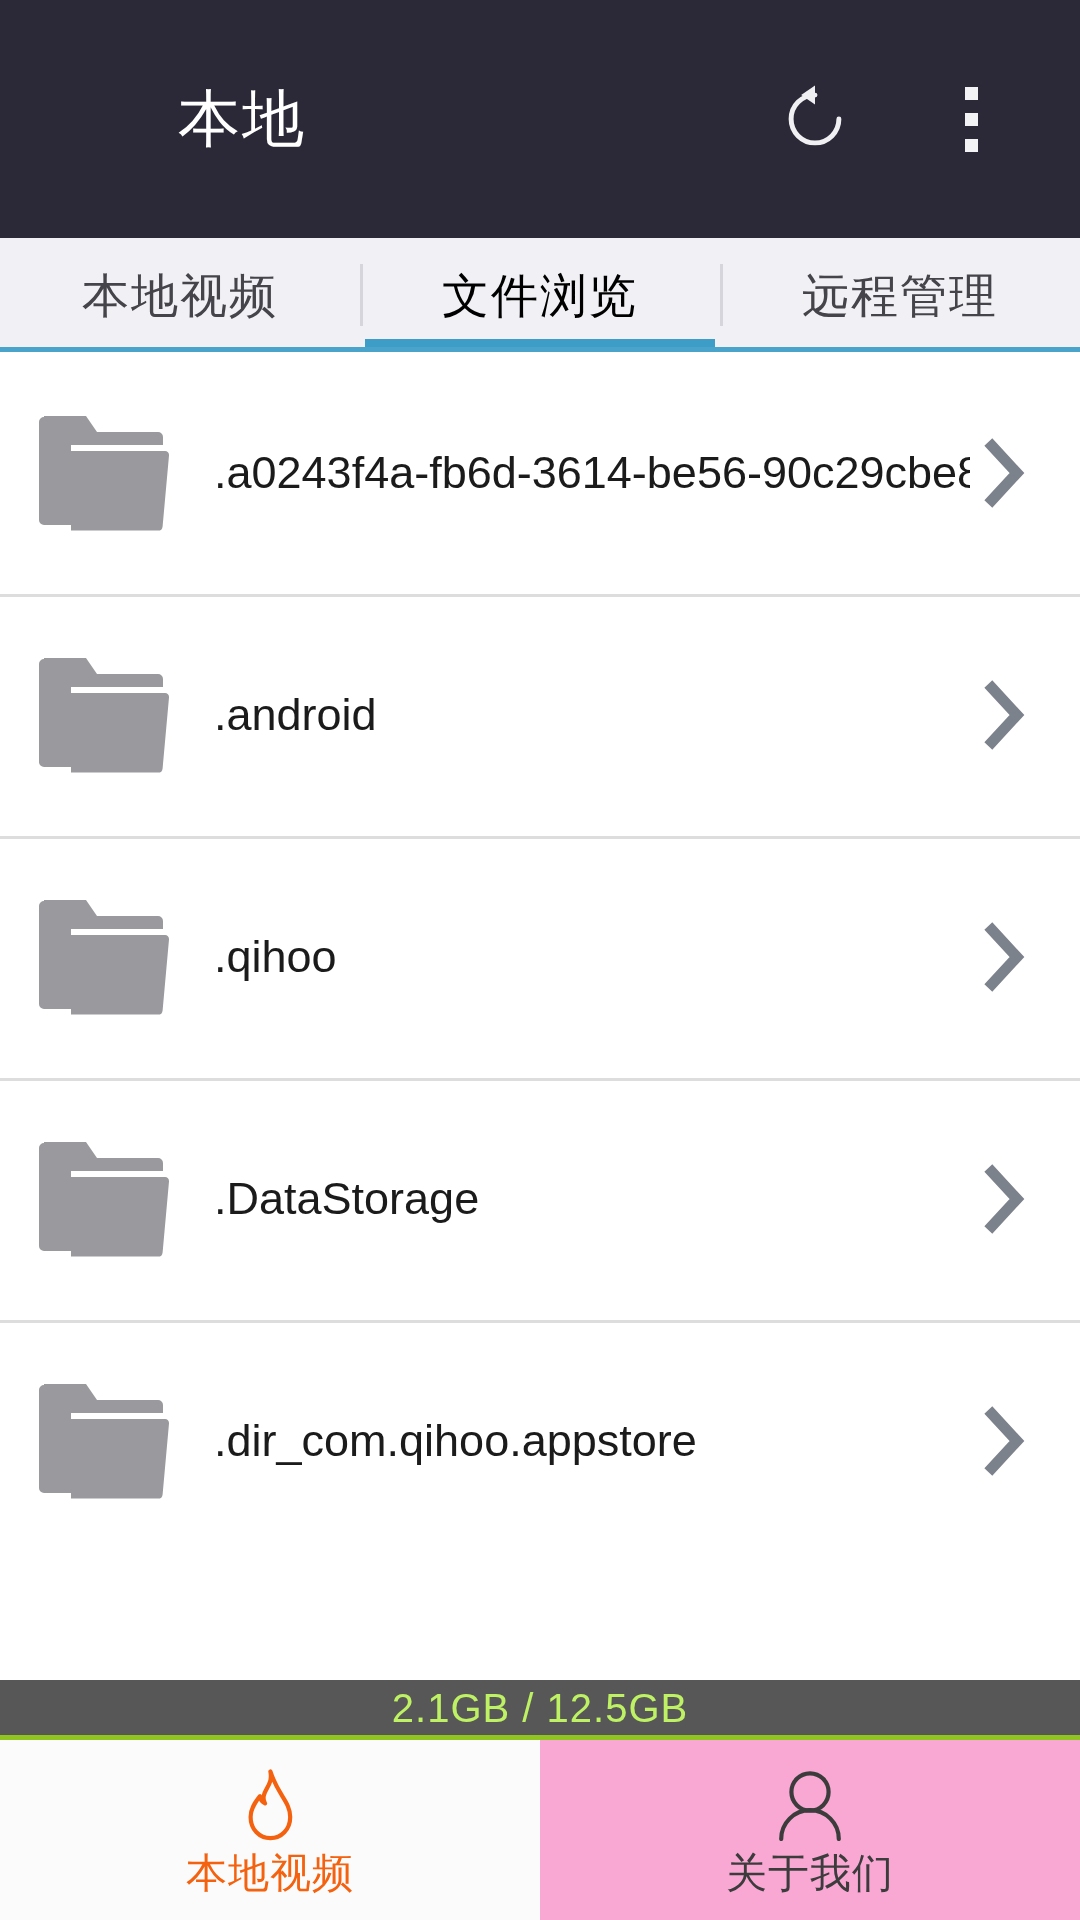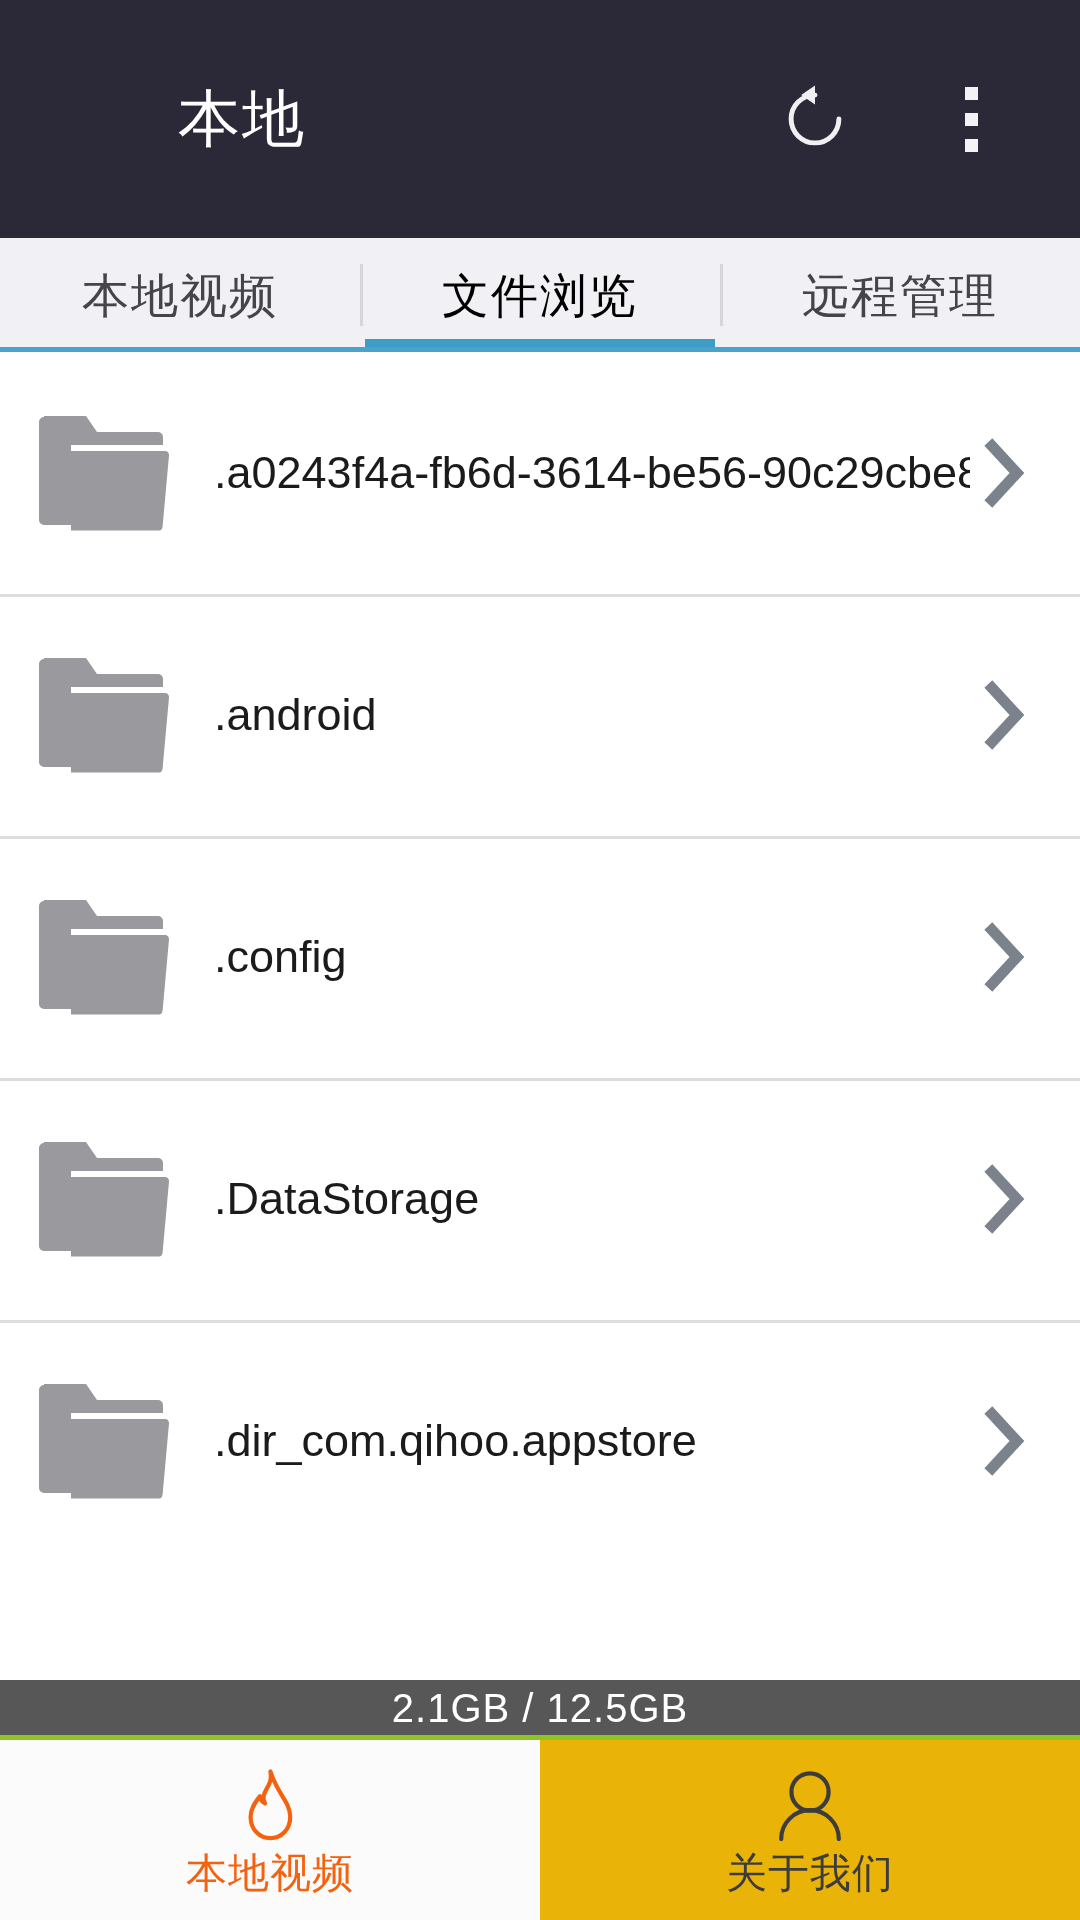--- a/index.html
+++ b/index.html
@@ -175,21 +175,21 @@
     left: 0; right: 0;
     bottom: 185px;
     height: 55px;
     background: #575757;
     display: flex;
     align-items: center;
     justify-content: center;
     box-sizing: border-box;
   }
   .storage-text {
-    color: #ffffff;
+    color: #bef264;
     font-size: 40px;
     letter-spacing: 1px;
     line-height: 1;
     white-space: nowrap;
   }
   .storage-divider {
     position: absolute;
     left: 0; right: 0;
     bottom: 180px;
     height: 5px;
@@ -206,21 +206,21 @@
     background: #ffffff;
   }
   .nav-item {
     flex: 1 1 0;
     display: flex;
     flex-direction: column;
     align-items: center;
     justify-content: center;
     gap: 12px;
     cursor: pointer;
-    background: #eab308;
+    background: #f9a8d4;
   }
   .nav-item.active { background: #fbfbfb; }
   .nav-icon {
     height: 74px;
     display: flex;
     align-items: flex-end;
     justify-content: center;
   }
   .nav-icon svg { display: block; }
   .nav-label {
@@ -304,21 +304,21 @@
   </div>
 
 
   <div class="file-row">
     <span class="folder-icon">
       <svg width="136" height="126" viewBox="0 0 68 63">
         <path d="M3 3 h21 l5.5 8 h30.5 a2.5 2.5 0 0 1 2.5 2.5 v4 h-46 v40 h-13.5 a2.5 2.5 0 0 1 -2.5 -2.5 v-49 a2.5 2.5 0 0 1 2.5 -2.5 z" fill="#9a9a9e"></path>
         <path d="M16.5 20.5 h47 a2 2 0 0 1 2 2.2 l-3.2 35.5 a2.3 2.3 0 0 1 -2.3 2.1 h-43.5 z" fill="#9a9a9e"></path>
       </svg>
     </span>
-    <span class="file-name">.config</span>
+    <span class="file-name">.qihoo</span>
     <span class="chevron">
       <svg width="46" height="70" viewBox="0 0 23 35">
         <polyline points="5,4 17.5,17.5 5,31" fill="none" stroke="#7c828c" stroke-width="5.4" stroke-linecap="square" stroke-linejoin="miter"></polyline>
       </svg>
     </span>
   </div>
 
   <div class="file-row">
     <span class="folder-icon">
       <svg width="136" height="126" viewBox="0 0 68 63">

